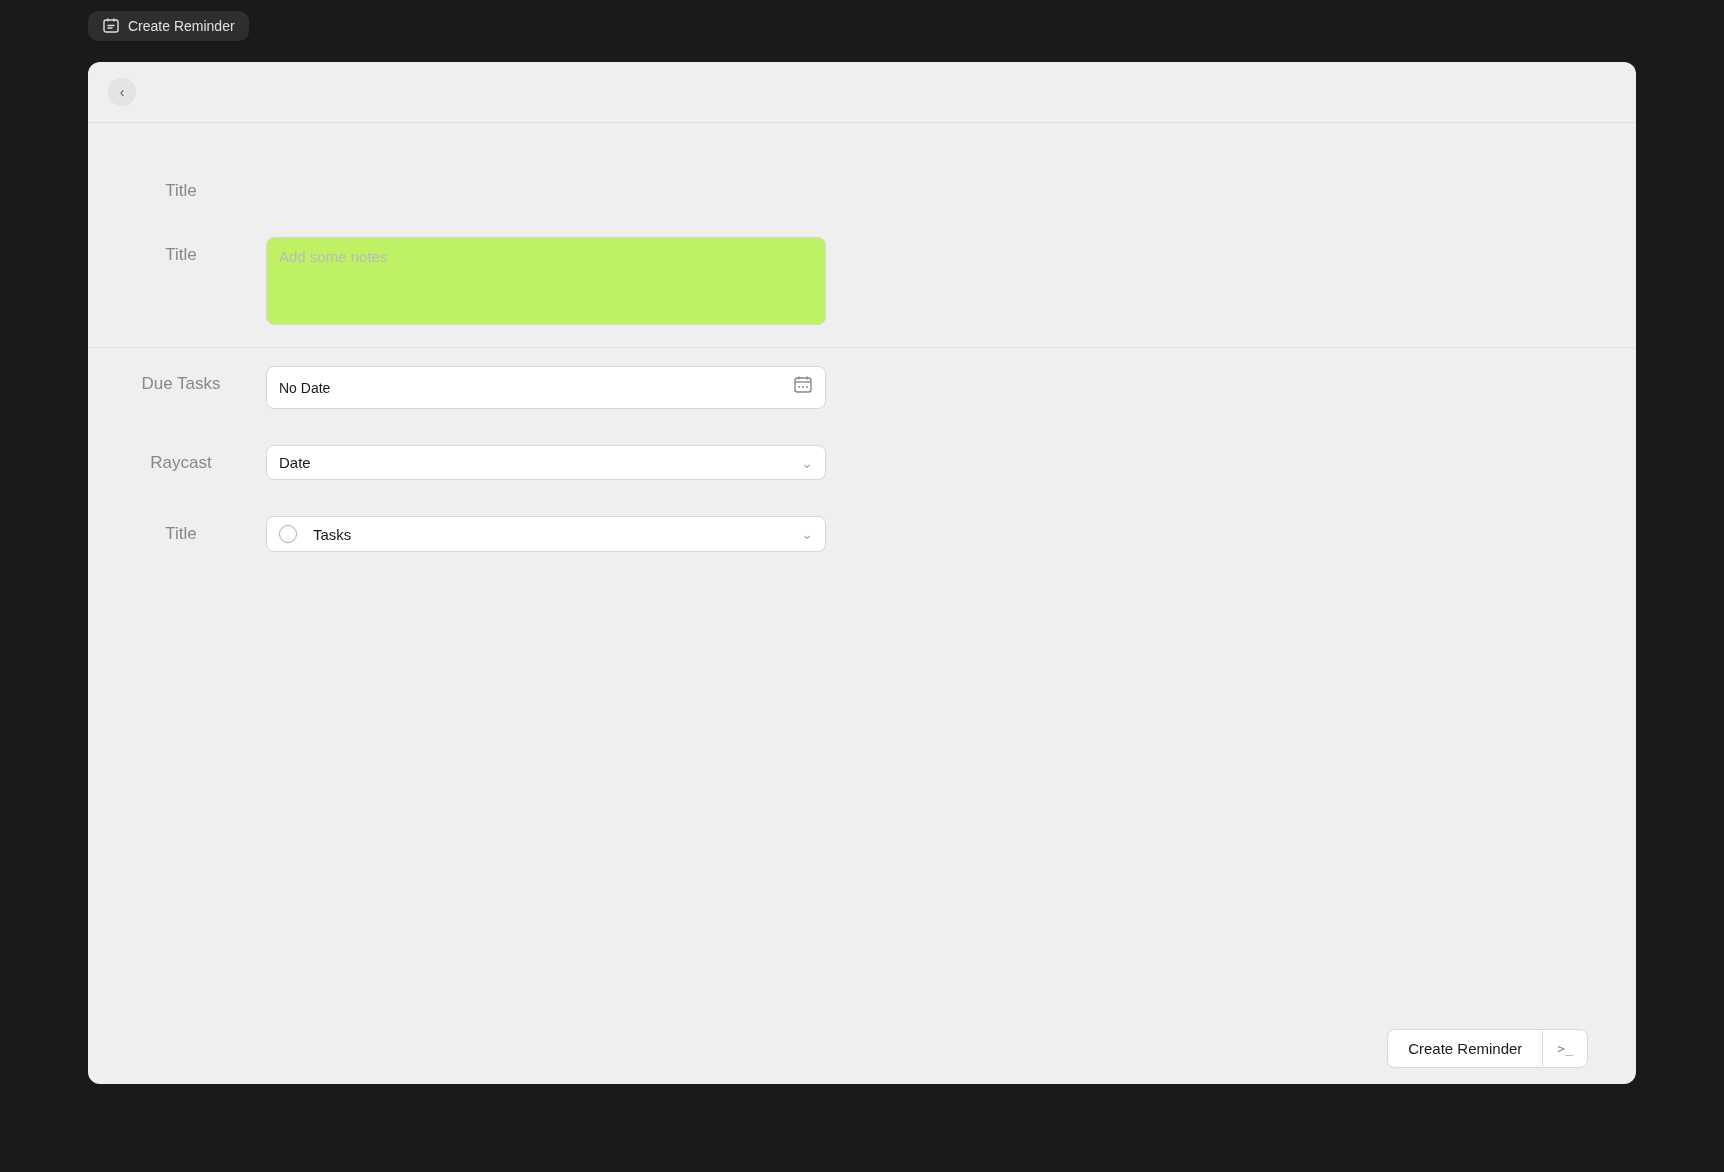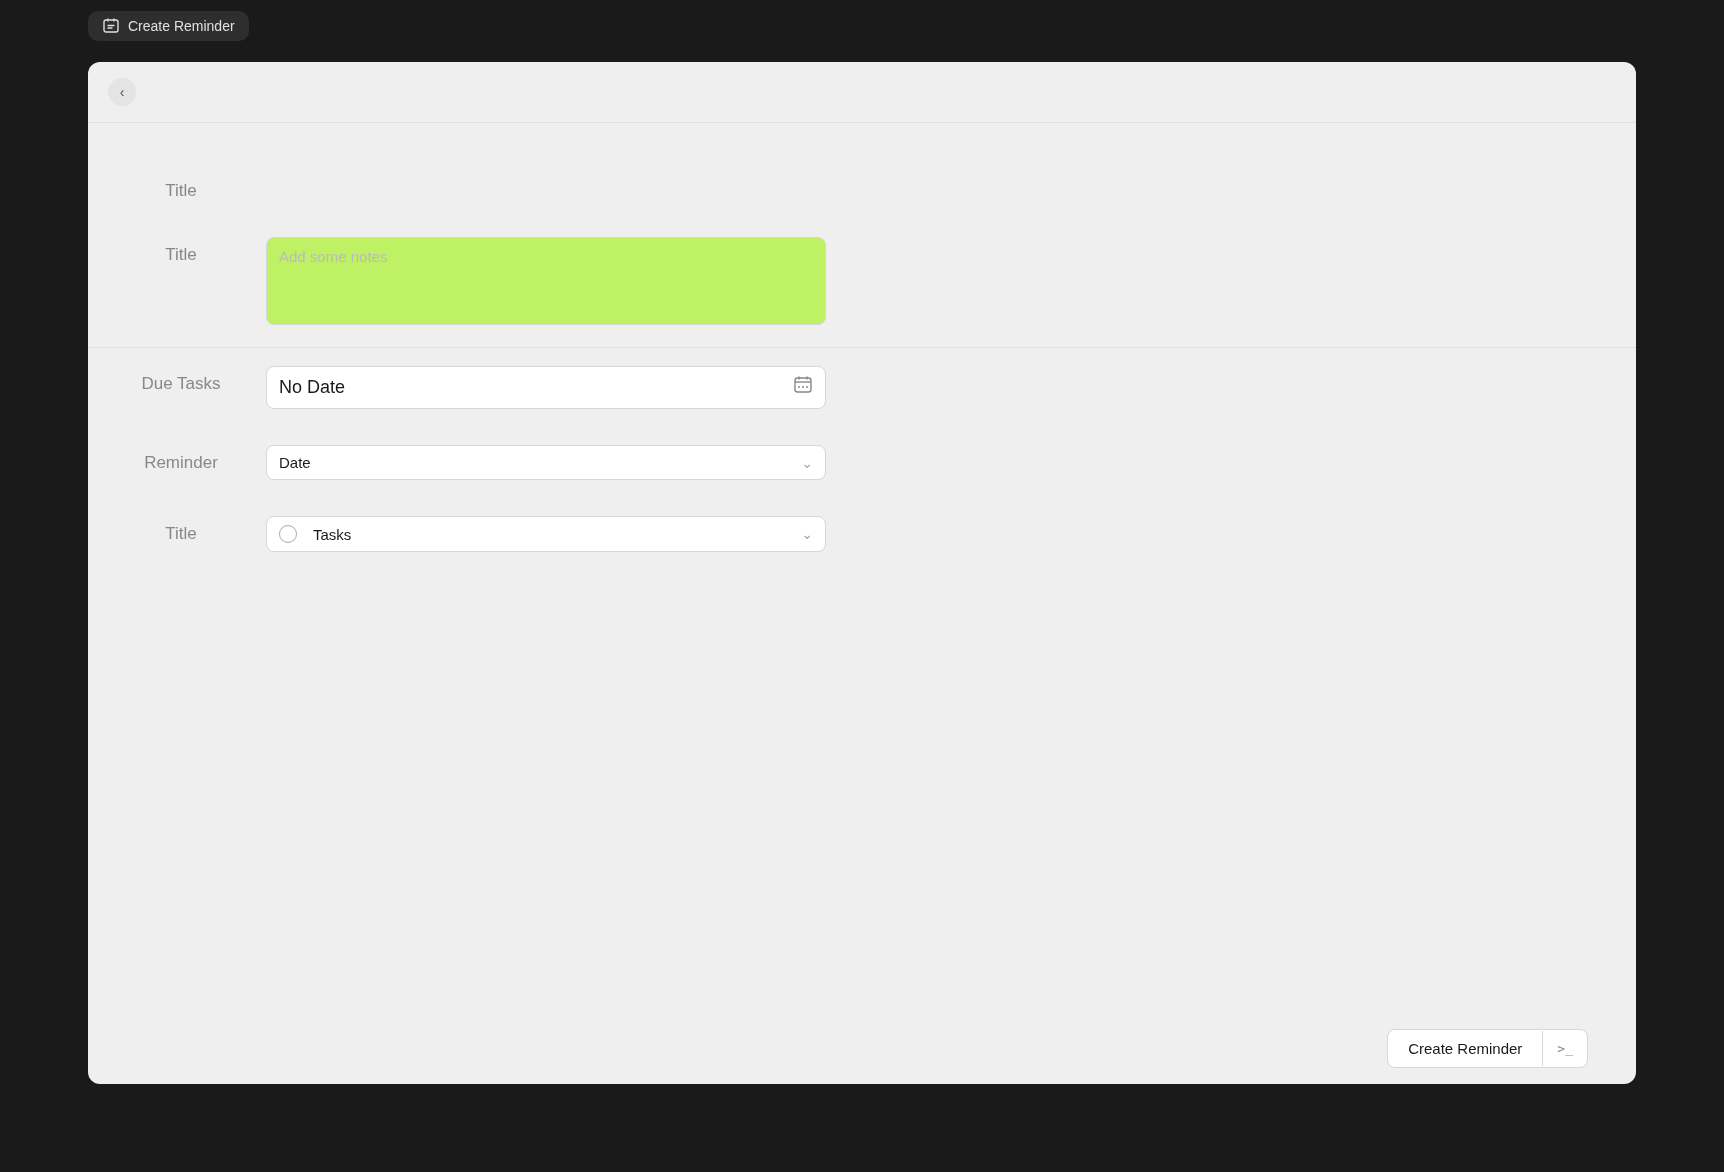--- a/index.html
+++ b/index.html
@@ -155,21 +155,21 @@
       font-family: inherit;
     }
 
     .textarea-input::placeholder {
       color: #bbb;
     }
 
     .date-field {
       width: 100%;
       padding: 8px 12px;
-      font-size: 18px;
+      font-size: 14px;
       color: #1a1a1a;
       background: #ffffff;
       border: 1px solid #d8d7d7;
       border-radius: 8px;
       display: flex;
       align-items: center;
       justify-content: space-between;
       cursor: pointer;
     }
 
@@ -298,21 +298,21 @@
               <circle cx="10" cy="12" r="1" fill="#888"></circle>
               <circle cx="6" cy="12" r="1" fill="#888"></circle>
               <circle cx="14" cy="12" r="1" fill="#888"></circle>
             </svg>
           </span>
         </div>
       </div>
     </div>
 
     <div class="form-row">
-      <div class="field-label">Reminder</div>
+      <div class="field-label">Raycast</div>
       <div class="field-control">
         <div class="select-field">
           <span>Date</span>
           <span class="chevron-icon">⌄</span>
         </div>
       </div>
     </div>
 
     <div class="form-row">
       <div class="field-label">Title</div>

